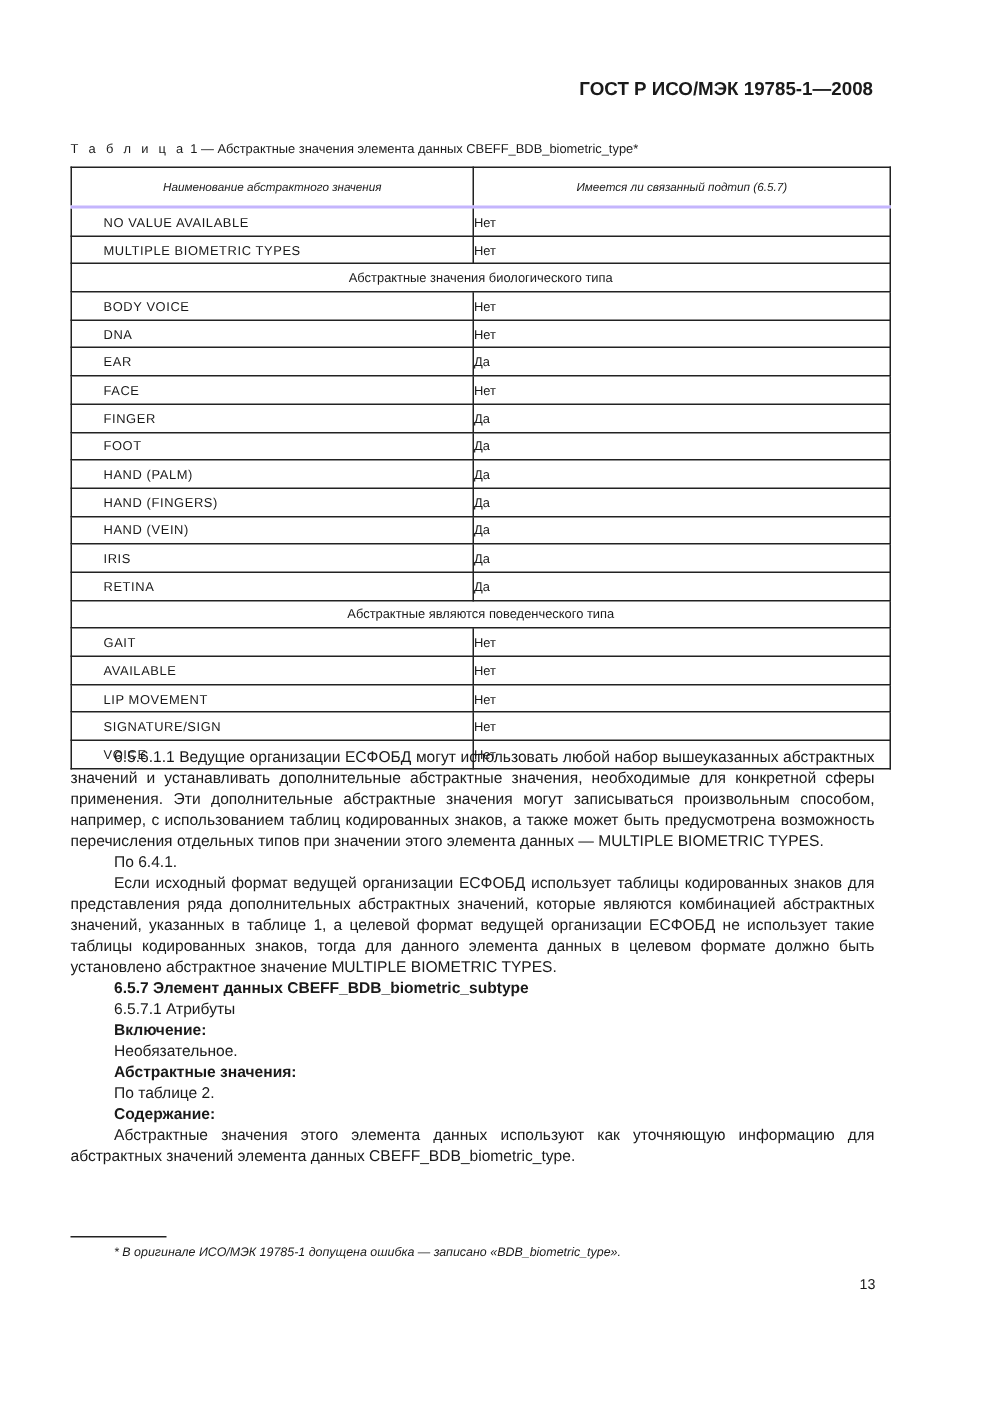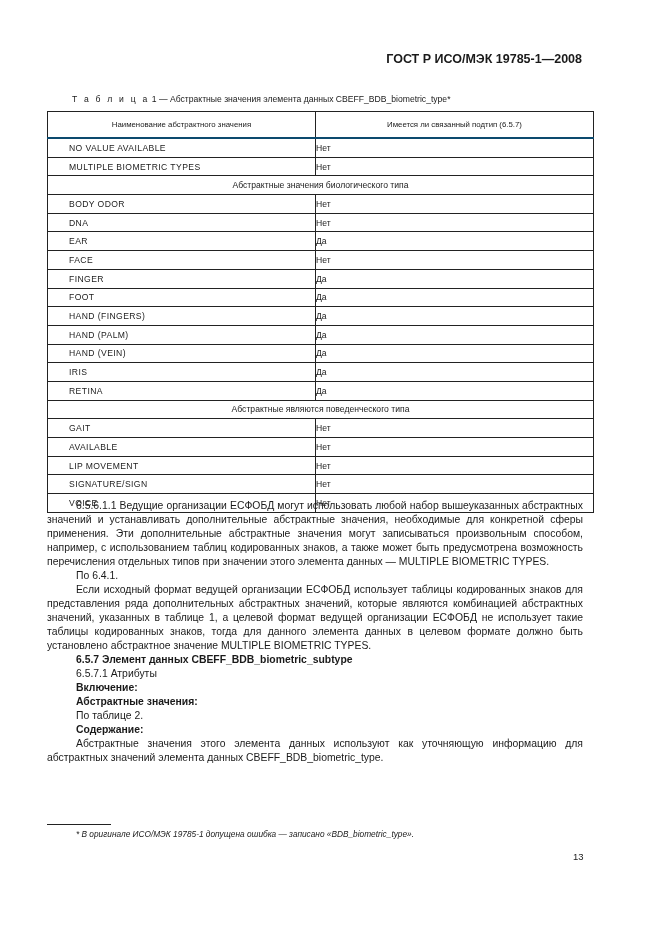--- a/index.html
+++ b/index.html
@@ -1,24 +1,24 @@
 <!DOCTYPE html>
 <html><head>
 <meta charset="utf-8">
 <style>
   html, body { margin: 0; padding: 0; background: #ffffff; }
   body { width: 661px; height: 936px; position: relative; overflow: hidden;
          font-family: "Liberation Sans", sans-serif; color: #1a1a1a; }
   .header { position: absolute; top: 52px; right: 79px; font-weight: bold; font-size: 12.5px; }
   .caption { position: absolute; top: 94px; left: 47px; font-size: 8.6px; letter-spacing: 0; }
-  .caption .spaced { letter-spacing: 2.2px; margin-left: 25px; }
+  .caption .spaced { letter-spacing: 2.2px; }
   table.t { position: absolute; top: 111px; left: 47px; width: 547px; border-collapse: collapse;
             font-size: 8.6px; }
   table.t td, table.t th { border: 1px solid #222; padding: 0; height: 17.7px; }
-  table.t th { height: 25px; font-weight: normal; font-size: 7.8px; text-align: center; border-bottom: 2px solid #0c4a6e; }
+  table.t th { height: 25px; font-weight: normal; font-size: 7.8px; text-align: center; border-bottom: 2px solid #c4b5fd; font-style: italic; }
   table.t td.name { padding-left: 21px; letter-spacing: 0.4px; width: 246px; }
   table.t td.val { text-align: left; }
   table.t td.group { text-align: center; }
   .body { position: absolute; top: 499px; left: 47px; width: 536px; font-size: 10.4px; line-height: 14px; }
   .body p { margin: 0; text-align: justify; }
   .ind { text-indent: 29px; }
   .pl { padding-left: 29px; }
   .bold { font-weight: bold; }
   .fn-line { position: absolute; top: 824px; left: 47px; width: 64px; border-top: 1px solid #222; }
   .footnote { position: absolute; top: 829px; left: 76px; font-size: 8.3px; font-style: italic; }
@@ -44,21 +44,21 @@
         <td class="val">Нет</td>
       </tr>
   <tr>
         <td class="name">MULTIPLE BIOMETRIC TYPES</td>
         <td class="val">Нет</td>
       </tr>
   <tr>
         <td class="group" colspan="2">Абстрактные значения биологического типа</td>
       </tr>
   <tr>
-        <td class="name">BODY ODOR</td>
+        <td class="name">BODY VOICE</td>
         <td class="val">Нет</td>
       </tr>
   <tr>
         <td class="name">DNA</td>
         <td class="val">Нет</td>
       </tr>
   <tr>
         <td class="name">EAR</td>
         <td class="val">Да</td>
       </tr>
@@ -68,25 +68,25 @@
       </tr>
   <tr>
         <td class="name">FINGER</td>
         <td class="val">Да</td>
       </tr>
   <tr>
         <td class="name">FOOT</td>
         <td class="val">Да</td>
       </tr>
   <tr>
-        <td class="name">HAND (FINGERS)</td>
+        <td class="name">HAND (PALM)</td>
         <td class="val">Да</td>
       </tr>
   <tr>
-        <td class="name">HAND (PALM)</td>
+        <td class="name">HAND (FINGERS)</td>
         <td class="val">Да</td>
       </tr>
   <tr>
         <td class="name">HAND (VEIN)</td>
         <td class="val">Да</td>
       </tr>
   <tr>
         <td class="name">IRIS</td>
         <td class="val">Да</td>
       </tr>
@@ -120,20 +120,21 @@
 </tbody>
   </table>
 
 <div class="body">
   <p class="ind">6.5.6.1.1 Ведущие организации ЕСФОБД могут использовать любой набор вышеуказанных абстрактных значений и устанавливать дополнительные абстрактные значения, необходимые для конкретной сферы применения. Эти дополнительные абстрактные значения могут записываться произвольным способом, например, с использованием таблиц кодированных знаков, а также может быть предусмотрена возможность перечисления отдельных типов при значении этого элемента данных — MULTIPLE BIOMETRIC TYPES.</p>
   <p class="pl">По 6.4.1.</p>
   <p class="ind">Если исходный формат ведущей организации ЕСФОБД использует таблицы кодированных знаков для представления ряда дополнительных абстрактных значений, которые являются комбинацией абстрактных значений, указанных в таблице 1, а целевой формат ведущей организации ЕСФОБД не использует такие таблицы кодированных знаков, тогда для данного элемента данных в целевом формате должно быть установлено абстрактное значение MULTIPLE BIOMETRIC TYPES.</p>
   <p class="pl bold">6.5.7  Элемент данных CBEFF_BDB_biometric_subtype</p>
   <p class="pl">6.5.7.1  Атрибуты</p>
   <p class="pl bold">Включение:</p>
+  <p class="pl">Необязательное.</p>
   <p class="pl bold">Абстрактные значения:</p>
   <p class="pl">По таблице 2.</p>
   <p class="pl bold">Содержание:</p>
   <p class="ind">Абстрактные значения этого элемента данных используют как уточняющую информацию для абстрактных значений элемента данных CBEFF_BDB_biometric_type.</p>
 </div>
 
 <div class="fn-line"></div>
 <div class="footnote">* В оригинале ИСО/МЭК 19785-1 допущена ошибка — записано «BDB_biometric_type».</div>
 <div class="pagenum">13</div>
 

